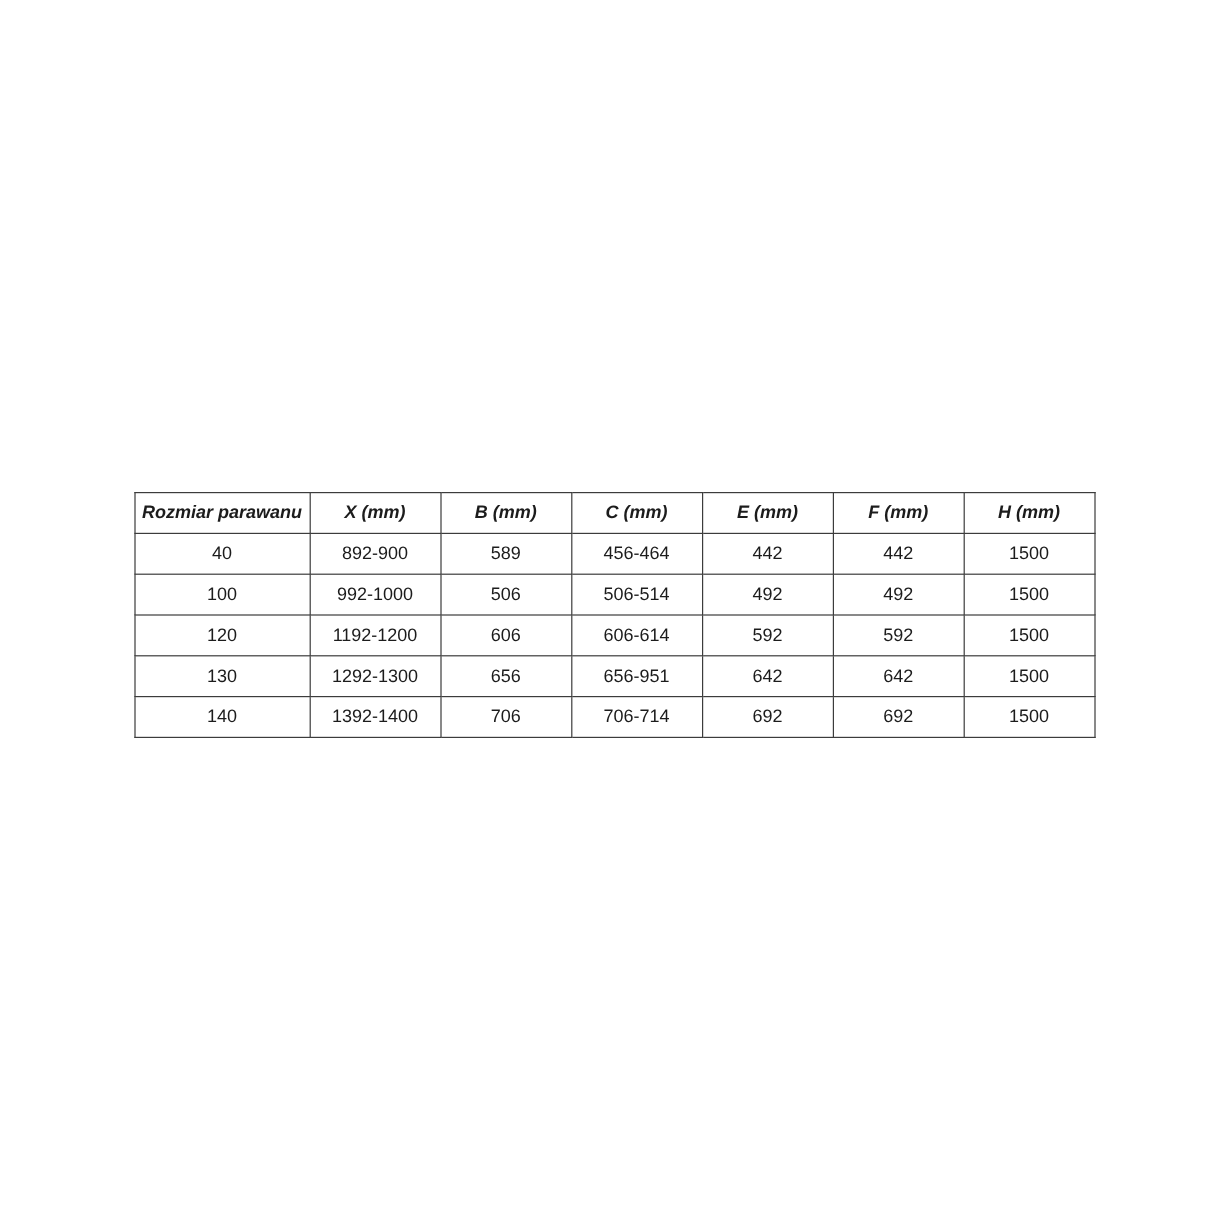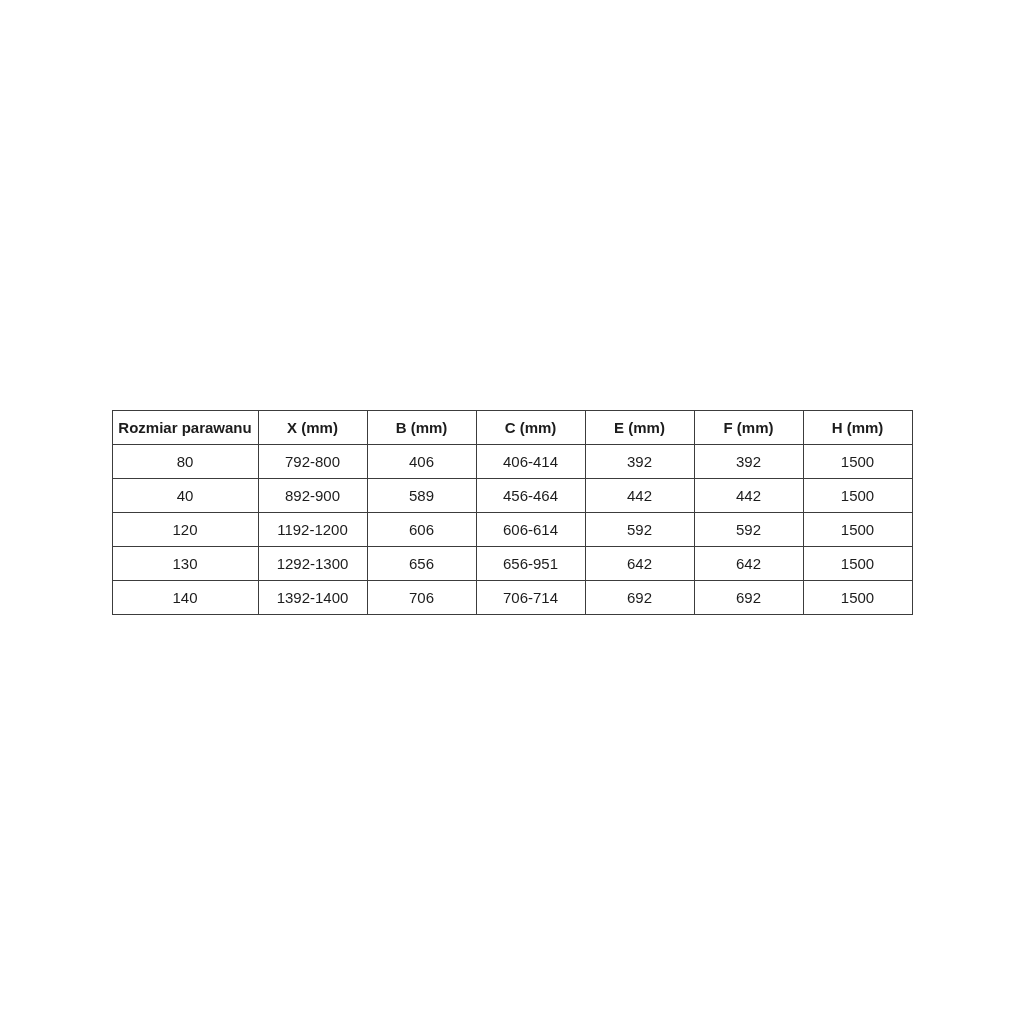--- a/index.html
+++ b/index.html
@@ -30,20 +30,21 @@
     padding: 0 4px;
     text-align: center;
     vertical-align: middle;
     font-size: 15px;
     color: #1c1c1c;
     white-space: nowrap;
     overflow: hidden;
   }
   table.spec-table th {
     font-weight: bold;
+    font-style: italic;
   }
 </style>
 </head>
 <body>
 
 <table class="spec-table">
   <colgroup>
     <col class="c-size">
     <col class="c-val">
       <col class="c-val">
@@ -58,35 +59,35 @@
       <th>X (mm)</th>
       <th>B (mm)</th>
       <th>C (mm)</th>
       <th>E (mm)</th>
       <th>F (mm)</th>
       <th>H (mm)</th>
     </tr>
   </thead>
   <tbody>
     <tr>
-      <td>80</td>
-      <td>792-800</td>
-      <td>406</td>
-      <td>406-414</td>
-      <td>392</td>
-      <td>392</td>
-      <td>1500</td>
-    </tr>
-    <tr>
       <td>40</td>
       <td>892-900</td>
       <td>589</td>
       <td>456-464</td>
       <td>442</td>
       <td>442</td>
+      <td>1500</td>
+    </tr>
+    <tr>
+      <td>100</td>
+      <td>992-1000</td>
+      <td>506</td>
+      <td>506-514</td>
+      <td>492</td>
+      <td>492</td>
       <td>1500</td>
     </tr>
     <tr>
       <td>120</td>
       <td>1192-1200</td>
       <td>606</td>
       <td>606-614</td>
       <td>592</td>
       <td>592</td>
       <td>1500</td>

